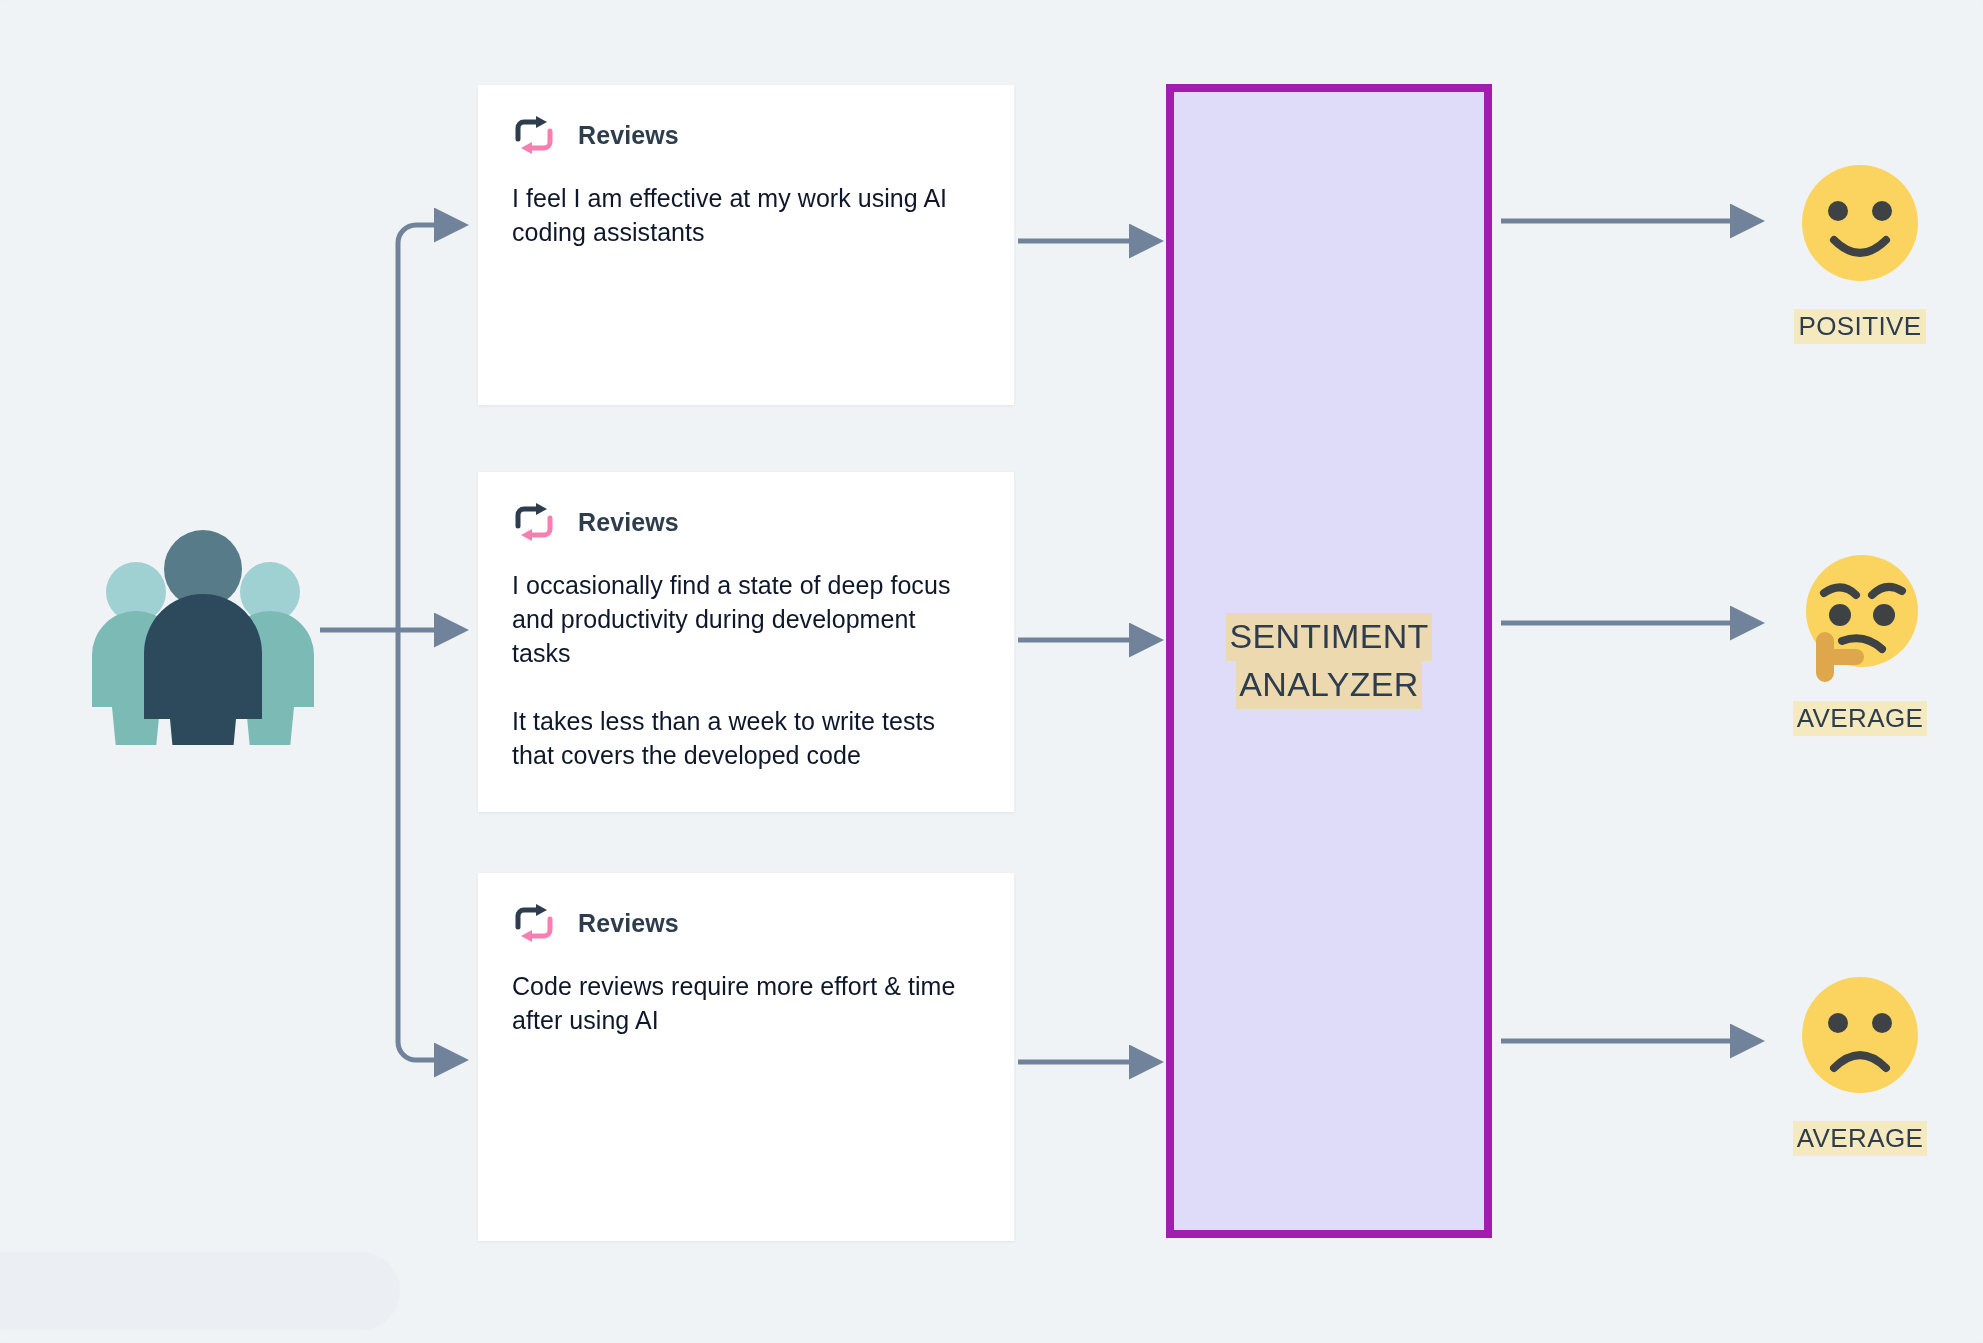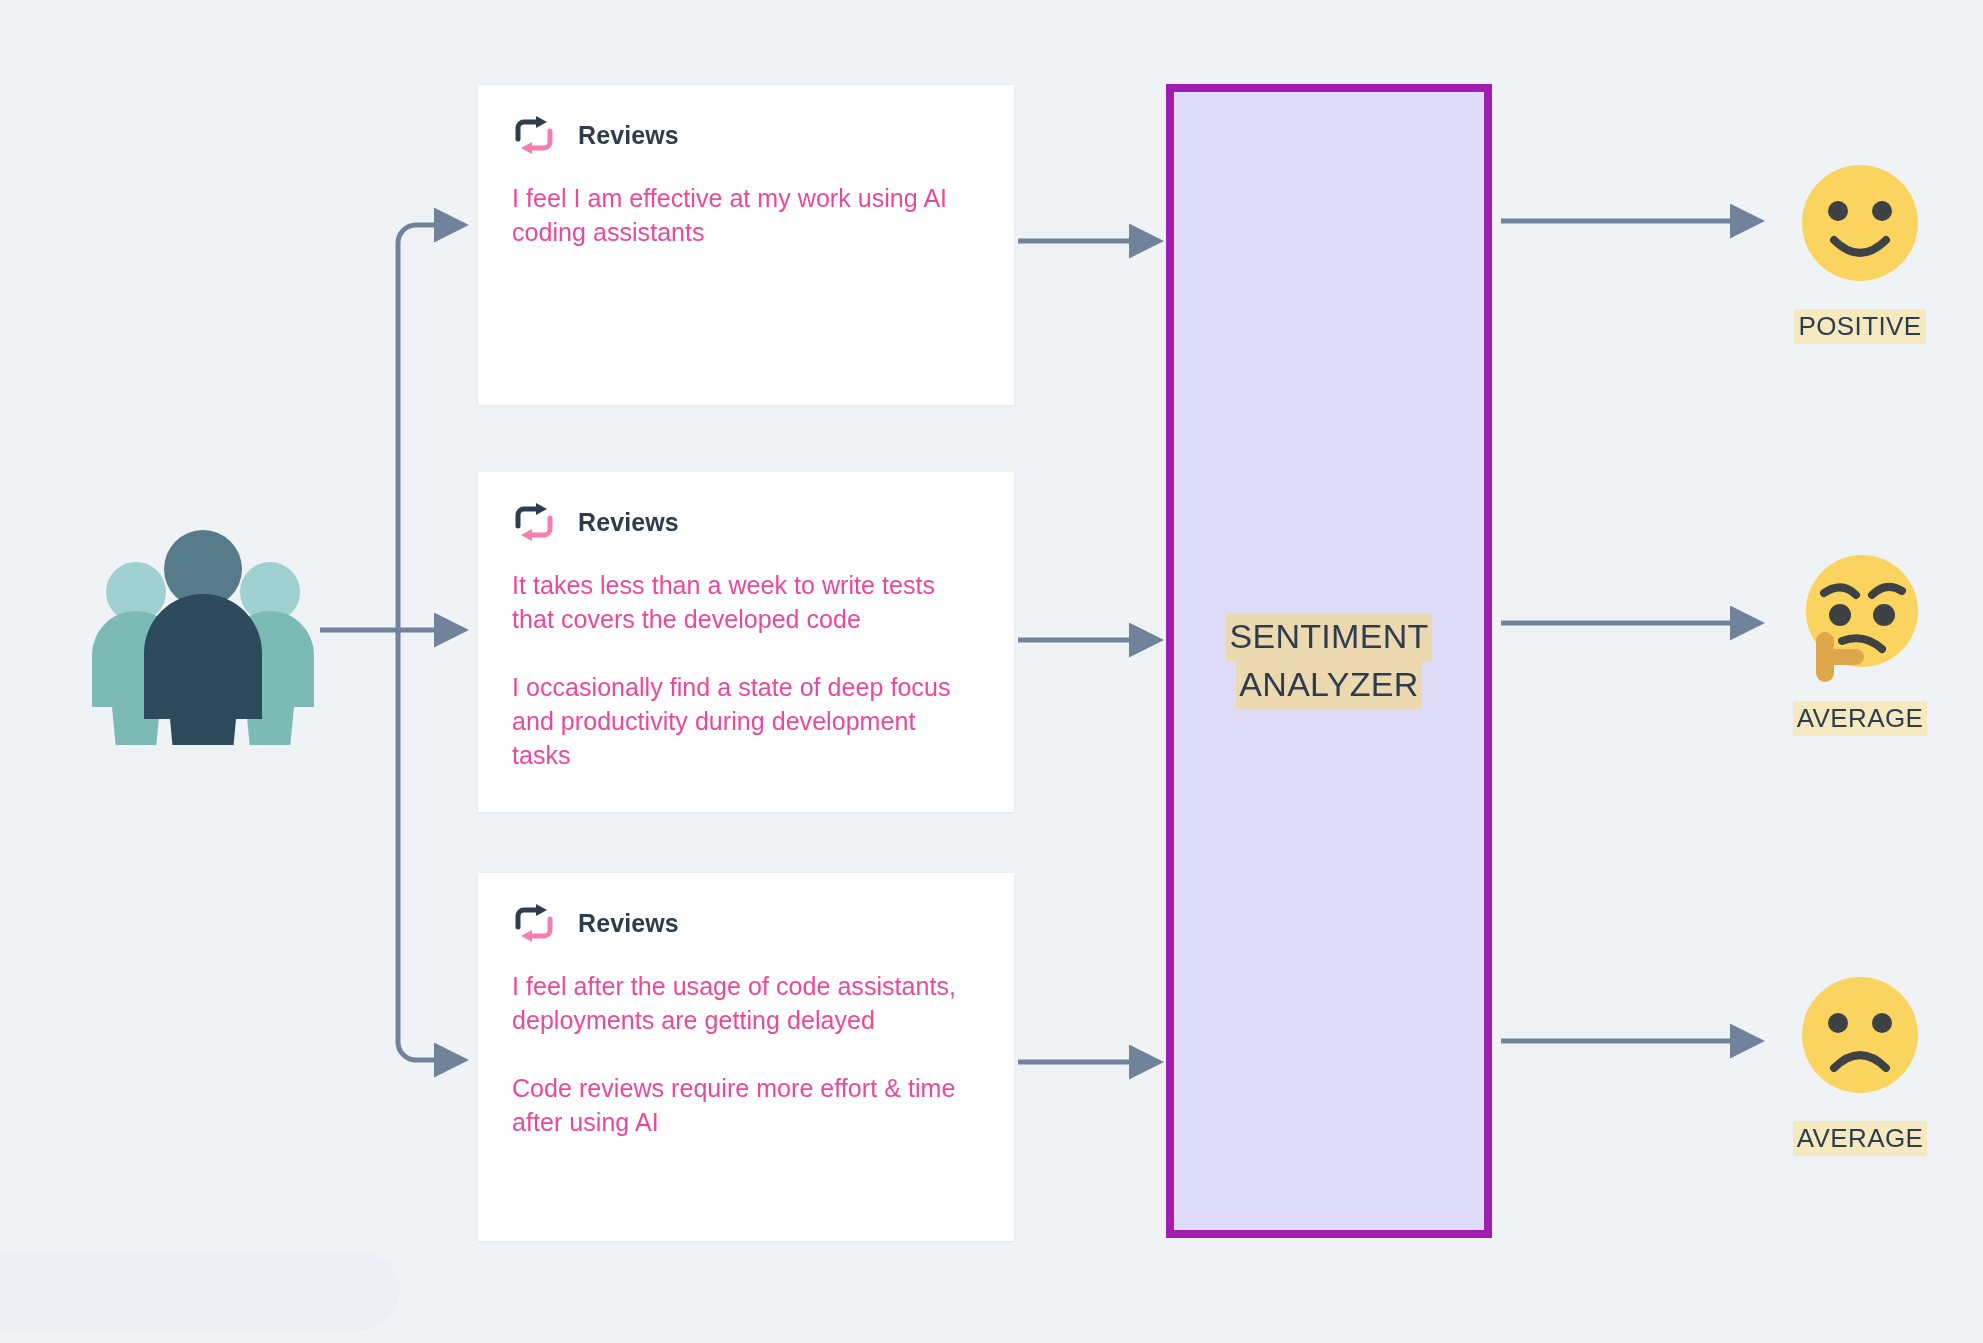--- a/index.html
+++ b/index.html
@@ -77,21 +77,21 @@
   .card-title {
     font-size: 25px;
     font-weight: 700;
     color: #2e3d4d;
     letter-spacing: .1px;
   }
   .card-body p {
     margin: 0 0 34px 0;
     font-size: 25px;
     line-height: 1.36;
-    color: #ec4899;
+    color: #0f172a;
     letter-spacing: .05px;
   }
   .card-body p:last-child { margin-bottom: 0; }
 
   
   .analyzer {
     position: absolute;
     left: 1166px;
     top: 84px;
     width: 326px;
@@ -206,37 +206,36 @@
     <div class="card-head">
       <svg class="repeat-icon" viewBox="0 0 44 40">
         <path d="M6 24 V13 a6 6 0 0 1 6 -6 H28" fill="none" stroke="#2e3d4d" stroke-width="5" stroke-linecap="round"></path>
         <path d="M24 1 L35 7 L24 13 z" fill="#2e3d4d"></path>
         <path d="M38 16 V27 a6 6 0 0 1 -6 6 H16" fill="none" stroke="#f77eb0" stroke-width="5" stroke-linecap="round"></path>
         <path d="M20 27 L9 33 L20 39 z" fill="#f77eb0"></path>
       </svg>
       <div class="card-title">Reviews</div>
     </div>
     <div class="card-body">
+      <p>I occasionally find a state of deep focus and productivity during development tasks</p>
       <p>It takes less than a week to write tests that covers the developed code</p>
-      <p>I occasionally find a state of deep focus and productivity during development tasks</p>
     </div>
   </div>
 
   <div class="card card-3">
     <div class="card-head">
       <svg class="repeat-icon" viewBox="0 0 44 40">
         <path d="M6 24 V13 a6 6 0 0 1 6 -6 H28" fill="none" stroke="#2e3d4d" stroke-width="5" stroke-linecap="round"></path>
         <path d="M24 1 L35 7 L24 13 z" fill="#2e3d4d"></path>
         <path d="M38 16 V27 a6 6 0 0 1 -6 6 H16" fill="none" stroke="#f77eb0" stroke-width="5" stroke-linecap="round"></path>
         <path d="M20 27 L9 33 L20 39 z" fill="#f77eb0"></path>
       </svg>
       <div class="card-title">Reviews</div>
     </div>
     <div class="card-body">
-      <p>I feel after the usage of code assistants, deployments are getting delayed</p>
       <p>Code reviews require more effort &amp; time after using AI</p>
     </div>
   </div>
 
   <div class="analyzer">
     <div class="analyzer-label">
       <span>SENTIMENT</span><br>
       <span>ANALYZER</span>
     </div>
   </div>

